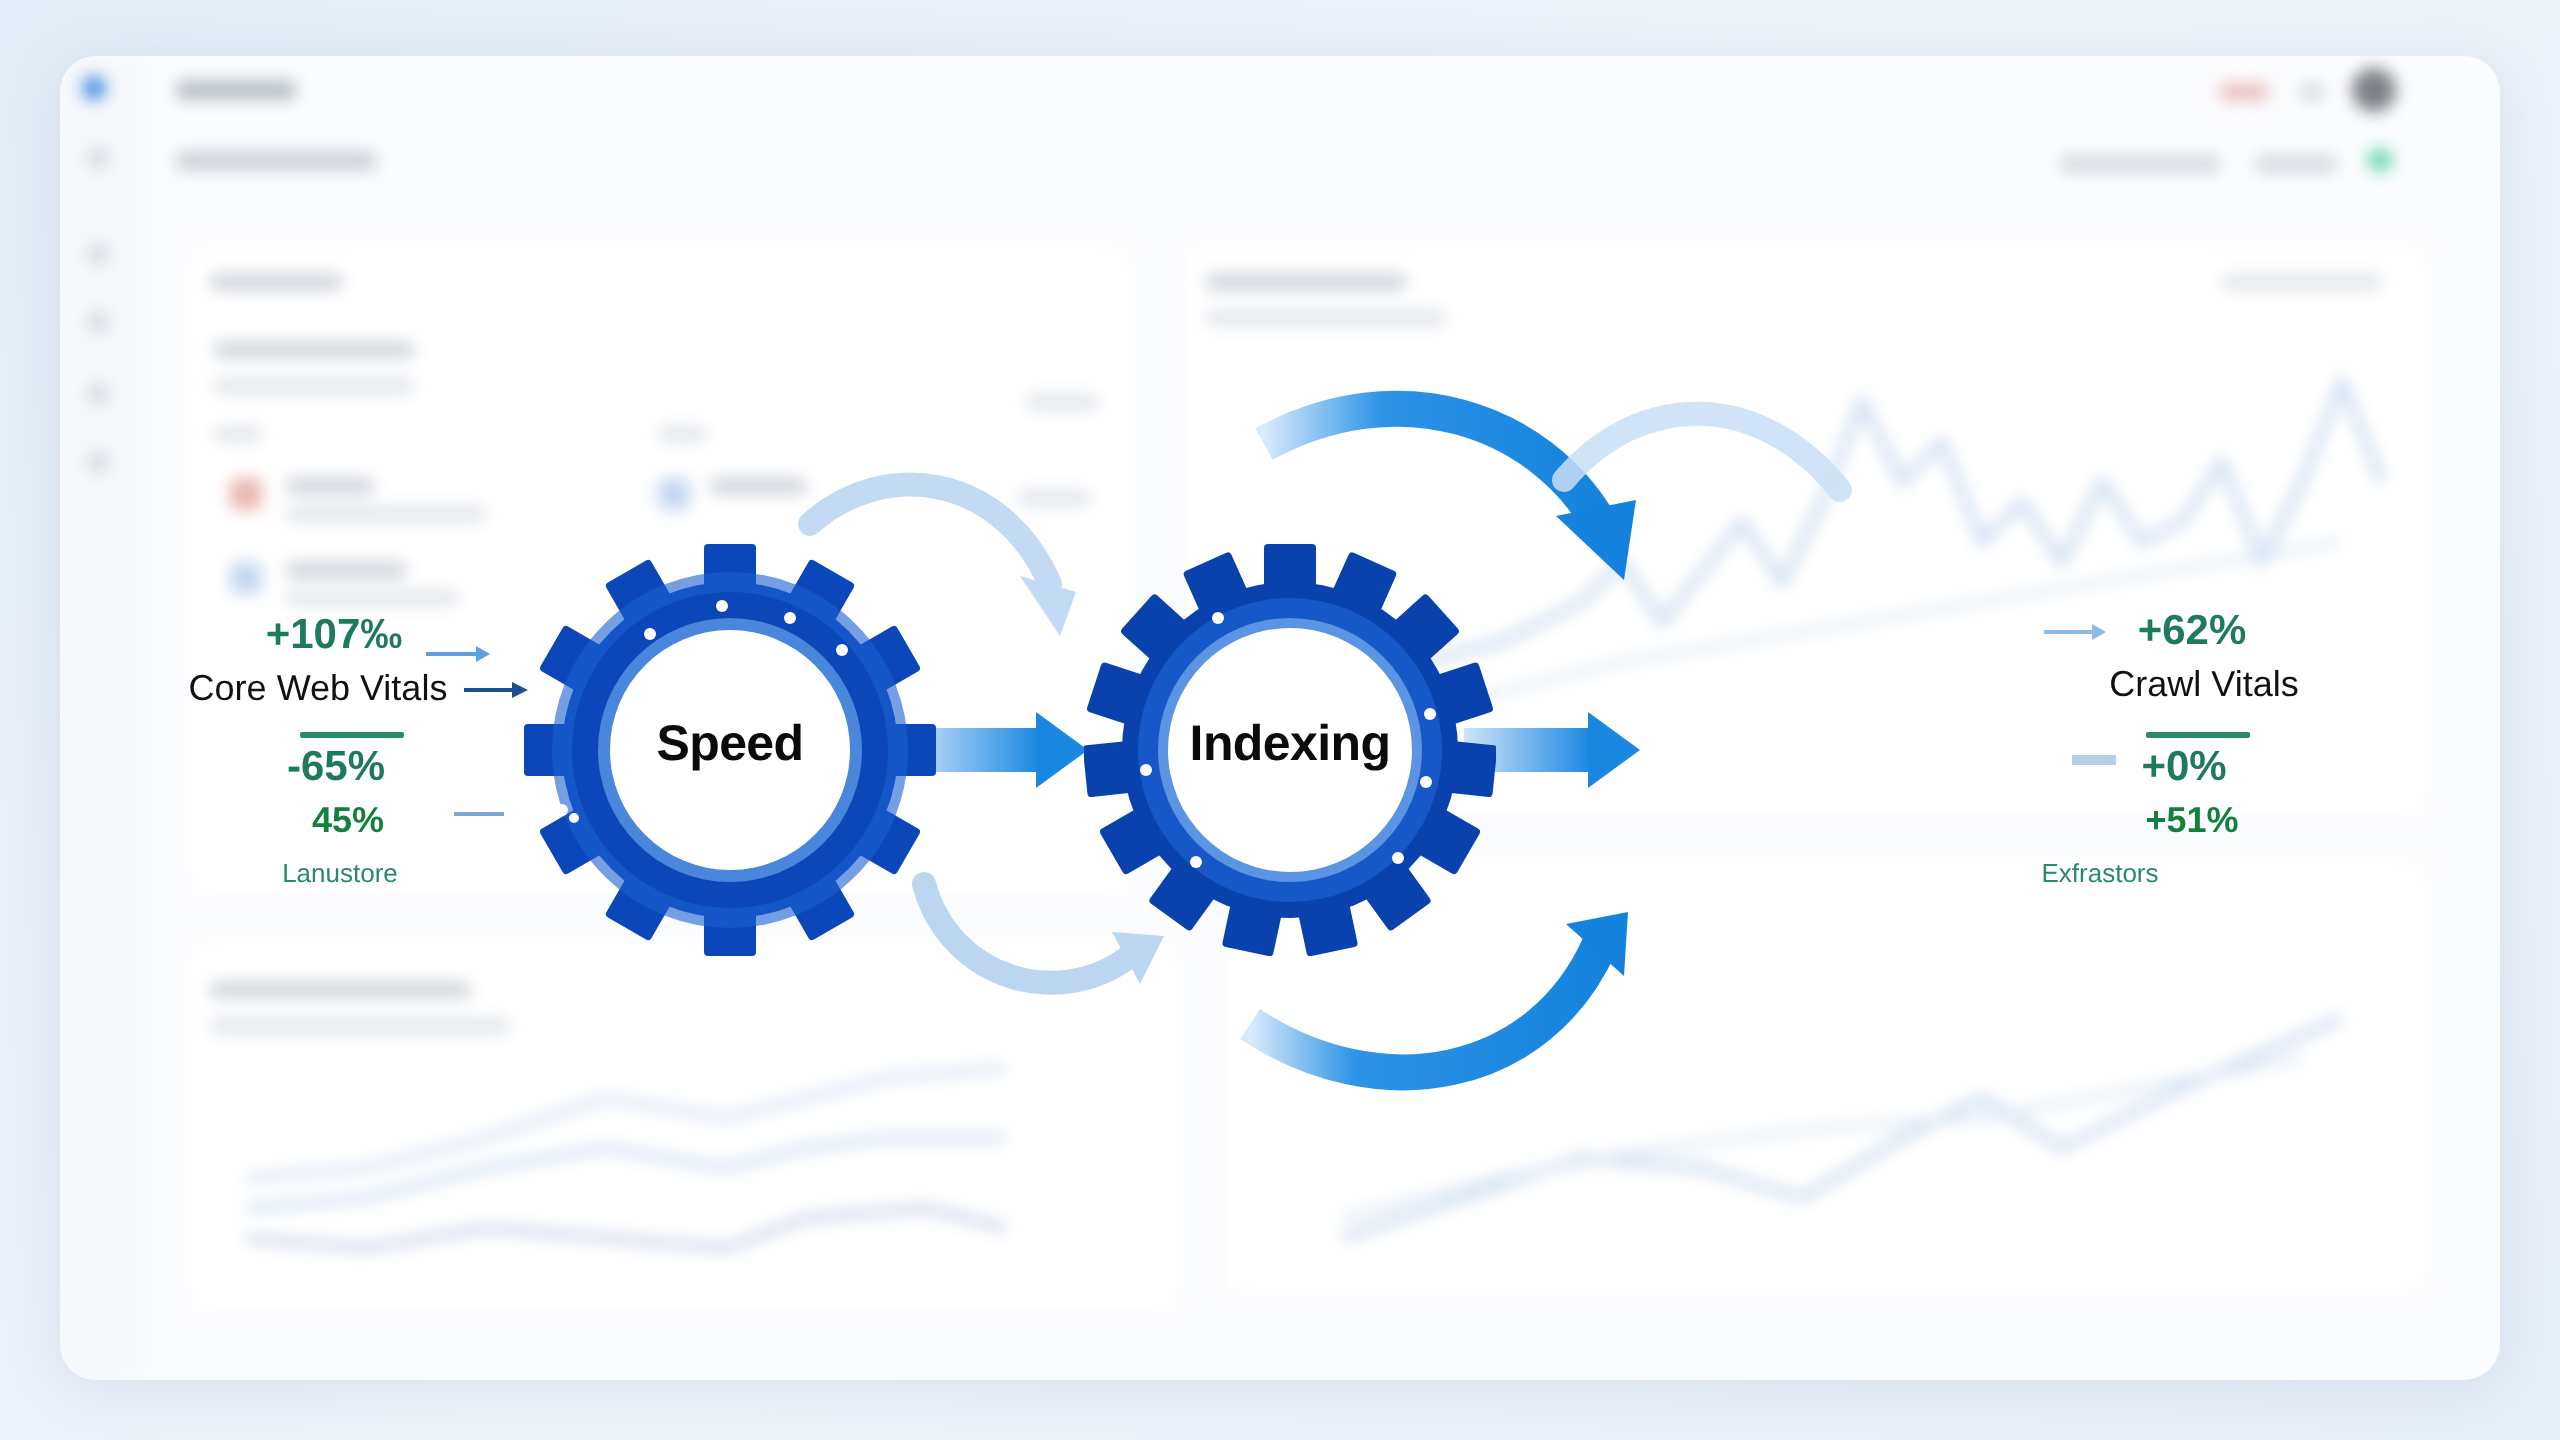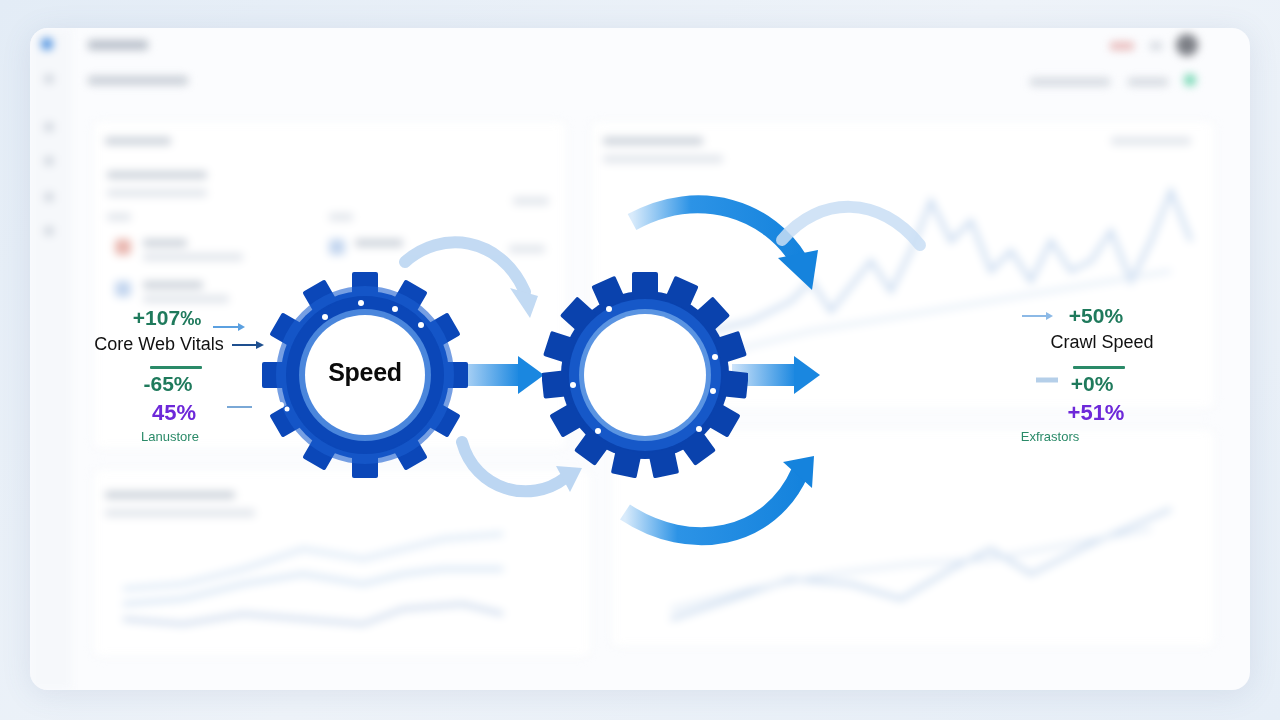--- a/index.html
+++ b/index.html
@@ -35,21 +35,21 @@
     
     .diagram { position: absolute; inset: 0; }
     .gear { position: absolute; }
     .gear-label {
       position: absolute; left: 0; right: 0; text-align: center;
       font-family: "Liberation Sans", sans-serif; font-weight: 700; font-size: 25px; color: #0b0b0b;
       letter-spacing: -0.3px;
     }
     .metric { position: absolute; text-align: center; font-family: "Liberation Sans", sans-serif; }
     .m-green { color: #1f7a5c; font-weight: 700; font-size: 21px; }
-    .m-dark { color: #6d28d9; font-weight: 700; font-size: 22px; }
+    .m-dark { color: #15803d; font-weight: 700; font-size: 18px; }
     .m-label { color: #111; font-size: 18px; }
     .m-caption { color: #2a8a68; font-weight: 400; font-size: 13px; }
     .m-rule { position: absolute; height: 3px; background: #2a8a68; border-radius: 1px; }
   </style>
 </head>
 <body>
 
 <div class="dashboard">
   <div class="blur-layer">
     <div class="side-rail">
@@ -246,29 +246,30 @@
       <circle r="61" fill="#ffffff"></circle>
       <g fill="#ffffff">
         <circle cx="-36" cy="-66" r="3"></circle>
         <circle cx="70" cy="-18" r="3"></circle>
         <circle cx="68" cy="16" r="3"></circle>
         <circle cx="-72" cy="10" r="3"></circle>
         <circle cx="-47" cy="56" r="3"></circle>
         <circle cx="54" cy="54" r="3"></circle>
       </g>
     </svg>
+    <div class="gear-label" style="top:86px">Indexing</div>
   </div>
 
 
   <div class="metric m-green" style="left:112px;top:306px;width:110px">+107‰</div>
   <div class="metric m-label" style="left:86px;top:334px;width:146px">Core Web Vitals</div>
   <div class="m-rule" style="left:150px;top:366px;width:52px"></div>
   <div class="metric m-green" style="left:118px;top:372px;width:100px">-65%</div>
   <div class="metric m-dark" style="left:124px;top:400px;width:100px">45%</div>
   <div class="metric m-caption" style="left:120px;top:429px;width:100px">Lanustore</div>
 
-  <div class="metric m-green" style="left:1046px;top:304px;width:100px">+50%</div>
-  <div class="metric m-label" style="left:1036px;top:332px;width:132px">Crawl Speed</div>
+  <div class="metric m-green" style="left:1046px;top:304px;width:100px">+62%</div>
+  <div class="metric m-label" style="left:1036px;top:332px;width:132px">Crawl Vitals</div>
   <div class="m-rule" style="left:1073px;top:366px;width:52px"></div>
   <div class="metric m-green" style="left:1042px;top:372px;width:100px">+0%</div>
   <div class="metric m-dark" style="left:1046px;top:400px;width:100px">+51%</div>
   <div class="metric m-caption" style="left:1000px;top:429px;width:100px">Exfrastors</div>
 </div>
 
 </body></html>

